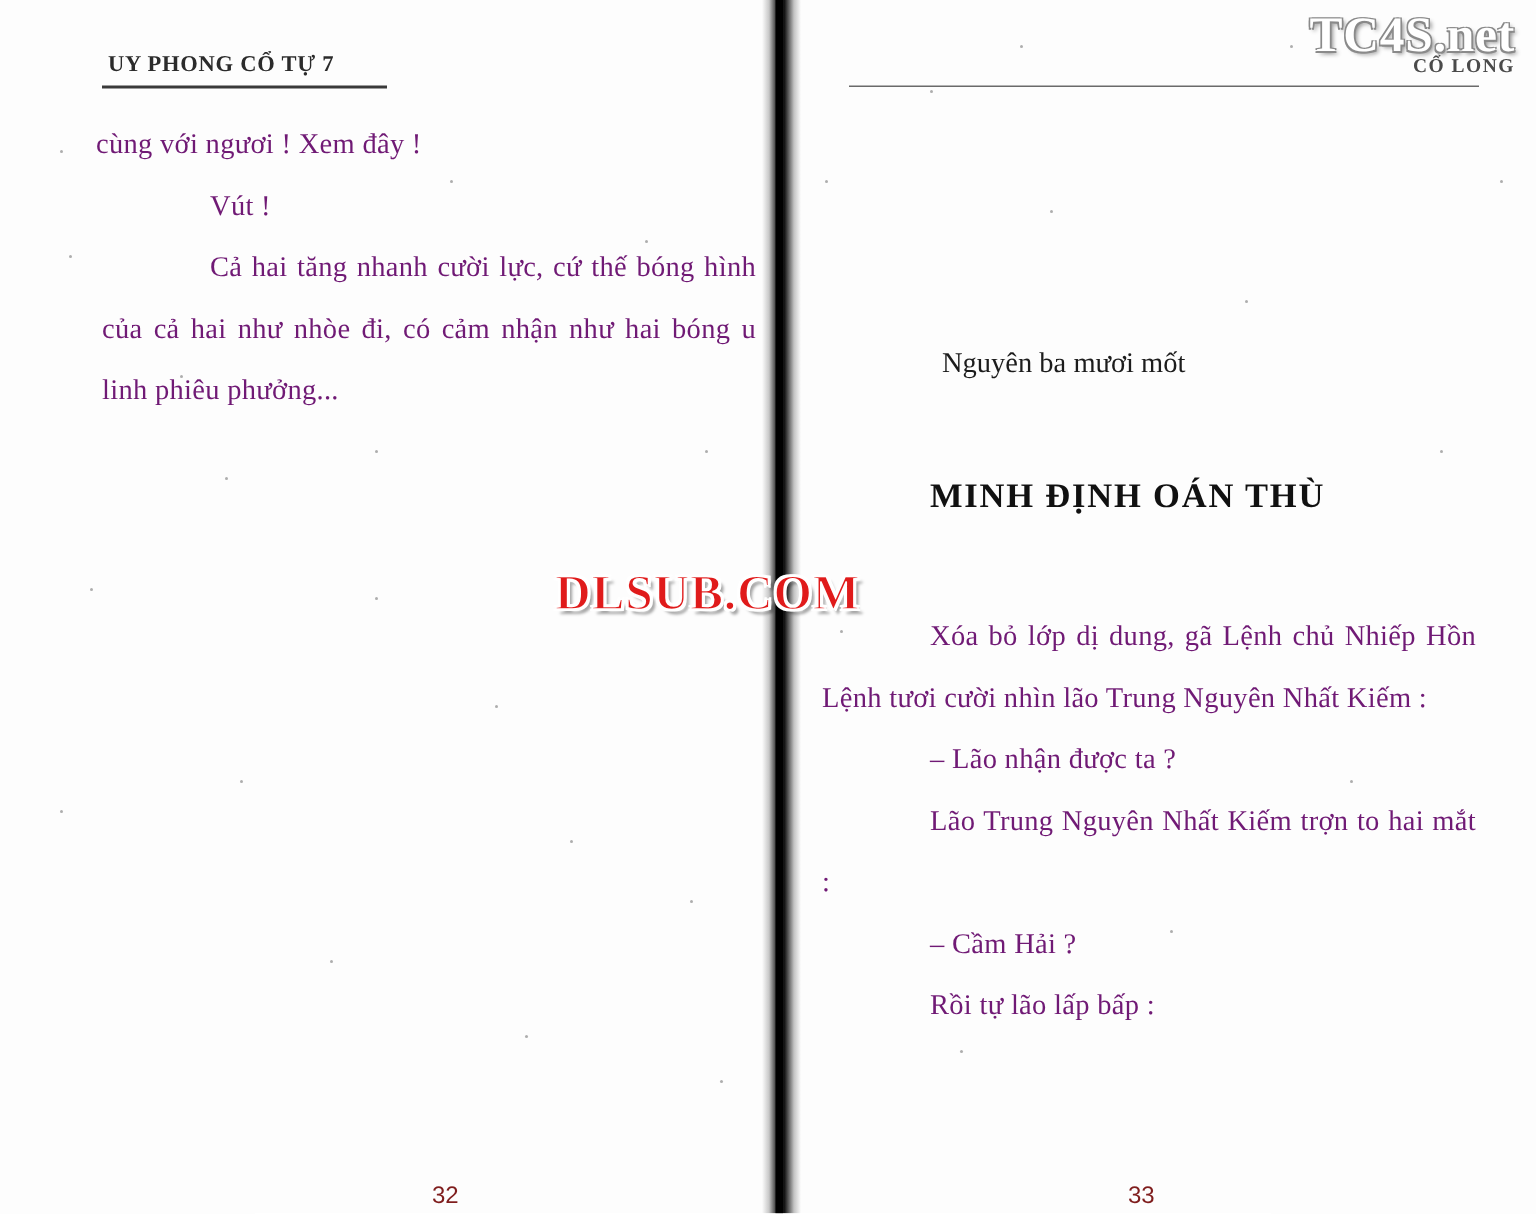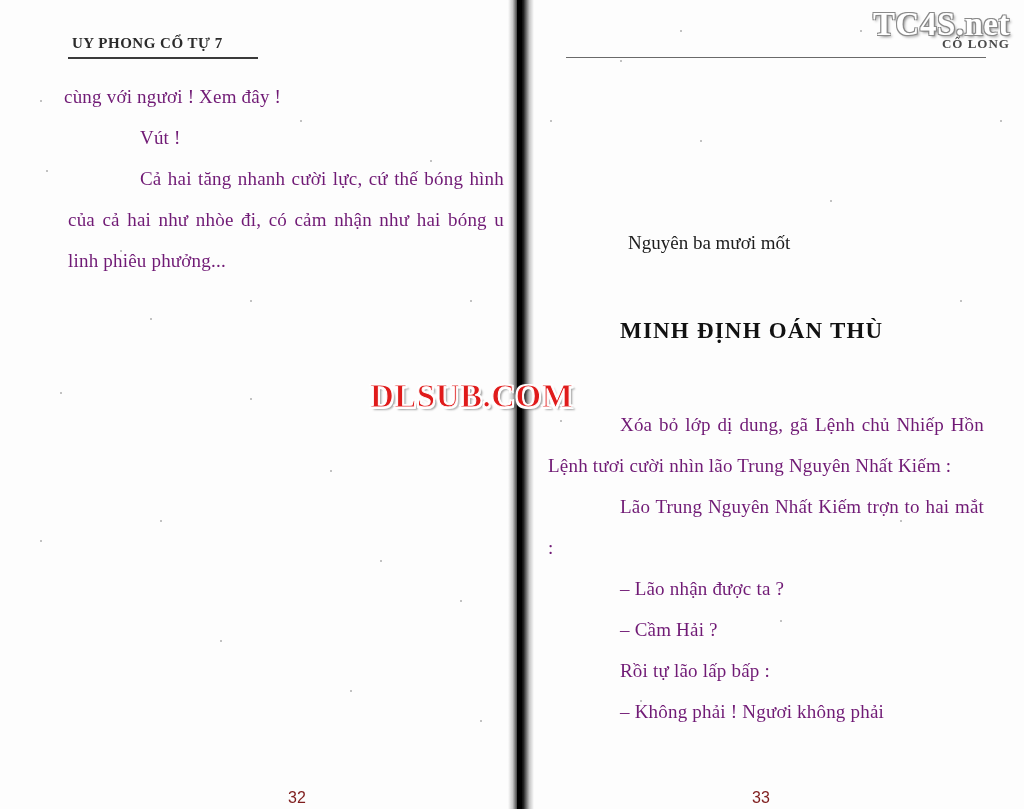--- a/index.html
+++ b/index.html
@@ -211,25 +211,24 @@
     <div id="rhead" class="running-head">CỔ LONG</div>
   </div>
 
   <div id="rrule" class="head-rule"></div>
 
   <div id="chapter-line">Nguyên ba mươi mốt</div>
   <div id="chapter-title">MINH ĐỊNH OÁN THÙ</div>
 
   <div id="rtext" class="body-text">
     <p class="para indent">Xóa bỏ lớp dị dung, gã Lệnh chủ Nhiếp Hồn Lệnh tươi cười nhìn lão Trung Nguyên Nhất Kiếm :</p>
+    <p class="para indent">– Lão nhận được ta ?</p>
     <p class="para indent">Lão Trung Nguyên Nhất Kiếm trợn to hai mắt :</p>
-    <p class="para indent">– Lão nhận được ta ?</p>
     <p class="para indent">– Cầm Hải ?</p>
     <p class="para indent">Rồi tự lão lấp bấp :</p>
-    <p class="para indent">– Không phải ! Ngươi không phải</p>
   </div>
 
   <div id="rfolio" class="folio">33</div>
 
   <div id="wm-tc4s" class="wm">TC4S.net</div>
   <div id="wm-dlsub" class="wm">DLSUB.COM</div>
 
   <div id="specks">
       <div class="speck" style="left: 40px; top: 100px; width: 2px; height: 2px;"></div>
       <div class="speck" style="left: 46px; top: 170px; width: 2px; height: 2px;"></div>

